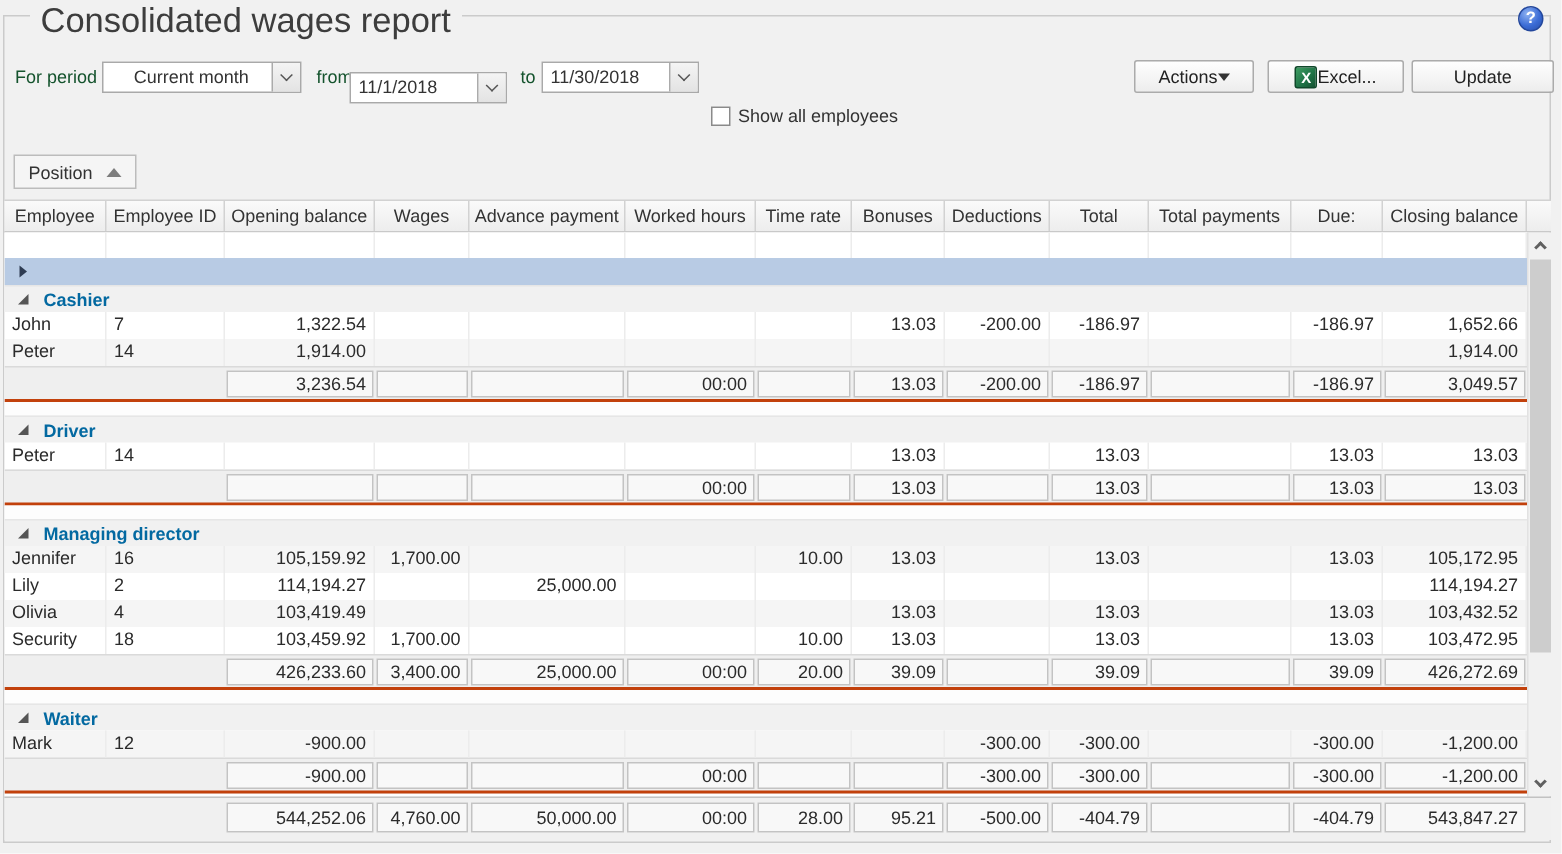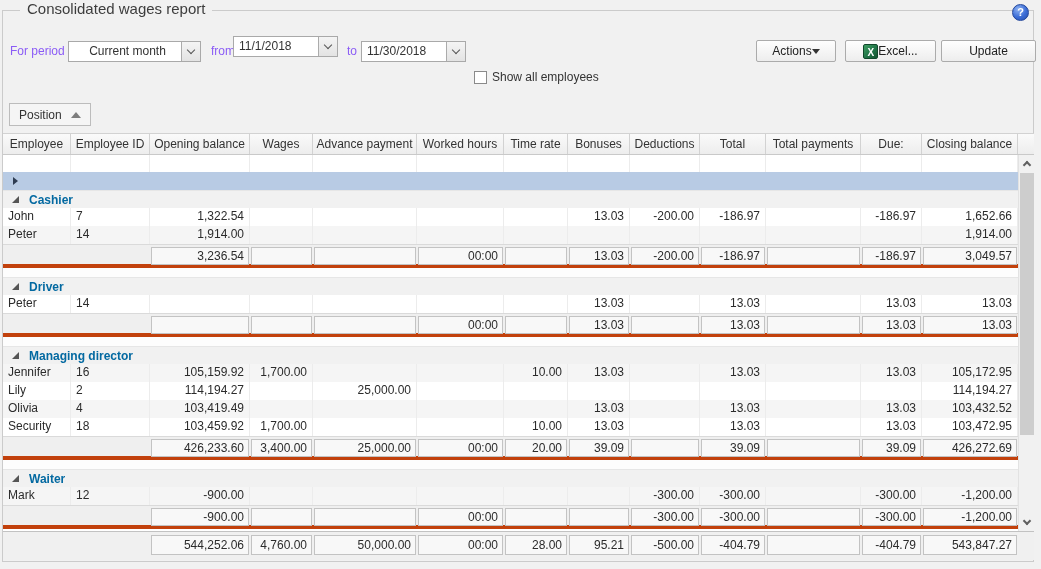--- a/index.html
+++ b/index.html
@@ -9,32 +9,32 @@
     position:relative; width:1041px; height:569px;
     background:#f1f1f1; font-size:12px; color:#333; overflow:hidden;
   }
   
   .groupbox {
     position:absolute; left:2px; top:10px; width:1032px; height:552px;
     border:1px solid #cbcbcb; pointer-events:none; z-index:1;
   }
   .page-title {
     position:absolute; left:20px; top:0px; z-index:2;
-    font-size:15px; color:#3d3d3d; background:#f1f1f1; padding:0 7px;
+    font-size:23px; color:#3d3d3d; background:#f1f1f1; padding:0 7px;
     white-space:nowrap;
   }
   .help-btn {
     position:absolute; left:1012px; top:4px; width:17px; height:17px; z-index:3;
     border-radius:50%;
     background:radial-gradient(circle at 35% 28%, #8fb3f2 0%, #3b6cd6 55%, #274ea8 100%);
     border:1px solid #23479c; color:#fff; font-weight:bold; font-size:11px;
     text-align:center; line-height:15px; cursor:pointer;
   }
   
-  .tb-label { position:absolute; z-index:2; line-height:21px; color:#8b5cf6; }
+  .tb-label { position:absolute; z-index:2; line-height:21px; color:#14532d; }
   .combo {
     position:absolute; z-index:2; height:21px; background:#fff;
     border:1px solid #a9a9a9; display:flex; align-items:stretch;
   }
   .combo .combo-text { flex:1; line-height:19px; padding-left:5px; overflow:hidden; white-space:nowrap; }
   .combo .combo-dd {
     width:19px; background:linear-gradient(#f4f4f4,#e3e3e3); border-left:1px solid #ababab;
     display:flex; align-items:center; justify-content:center;
   }
   .chev-down { width:6px; height:6px; border-right:1px solid #555; border-bottom:1px solid #555; transform:rotate(45deg); margin-top:-3px; }
@@ -92,21 +92,21 @@
     border-top:1px solid #e6e6e6; cursor:pointer;
   }
   .group-row .glyph { margin-left:9px; width:0; height:0; border-bottom:7px solid #555; border-left:7px solid transparent; }
   .group-row .glabel { margin-left:10px; font-weight:bold; color:#0369a1; }
   .focus-row {
     height:18px; background:#b8cbe4; display:flex; align-items:center; cursor:pointer;
   }
   .focus-row .arrow { margin-left:10px; width:0; height:0; border-left:5px solid #2e3c52; border-top:4px solid transparent; border-bottom:4px solid transparent; }
   .subtotal-row {
     height:24px; background:#efefef;
-    border-top:1px solid #dadada; border-bottom:4px solid #c2410c;
+    border-top:1px solid #dadada; border-bottom:2px solid #c2410c;
   }
   .subtotal-row .sc { padding:0; }
   .subtotal-row .box {
     margin:2px 1px; height:18px; border:1px solid #c3c3c3; background:#f8f8f8;
     text-align:right; line-height:16px; padding:0 4px; overflow:hidden; white-space:nowrap; color:#2b2b2b;
   }
   .spacer-row { height:9px; background:#fdfdfd; }
   
   .vscroll {
     position:absolute; left:1018px; top:155px; width:16px; height:376px; z-index:2;
@@ -139,21 +139,21 @@
   <div class="help-btn">?</div>
 
   <div class="tb-label" style="left:10px; top:41px;">For period</div>
   <div class="combo" style="left:68px; top:41px; width:133px;text-align:center;">
     <div class="combo-text">Current month</div>
     <div class="combo-dd">
         <span class="chev-down"></span>
       </div>
   </div>
   <div class="tb-label" style="left:211px; top:41px;">from</div>
-  <div class="combo" style="left:233px; top:36px; width:105px;">
+  <div class="combo" style="left:233px; top:48px; width:105px;">
     <div class="combo-text">11/1/2018</div>
     <div class="combo-dd">
         <span class="chev-down"></span>
       </div>
   </div>
   <div class="tb-label" style="left:347px; top:41px;">to</div>
   <div class="combo" style="left:361px; top:41px; width:105px;">
     <div class="combo-text">11/30/2018</div>
     <div class="combo-dd">
         <span class="chev-down"></span>

